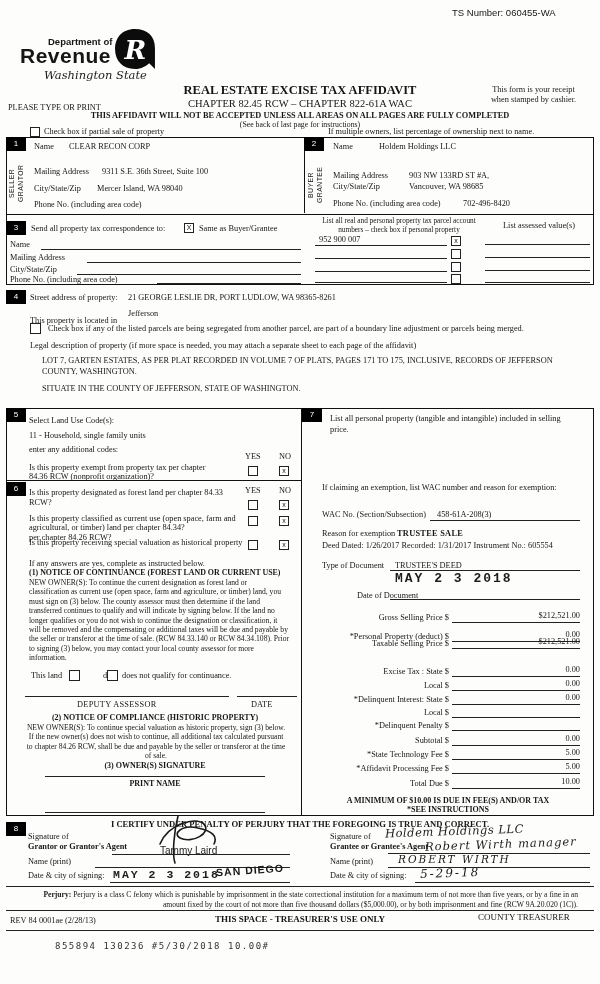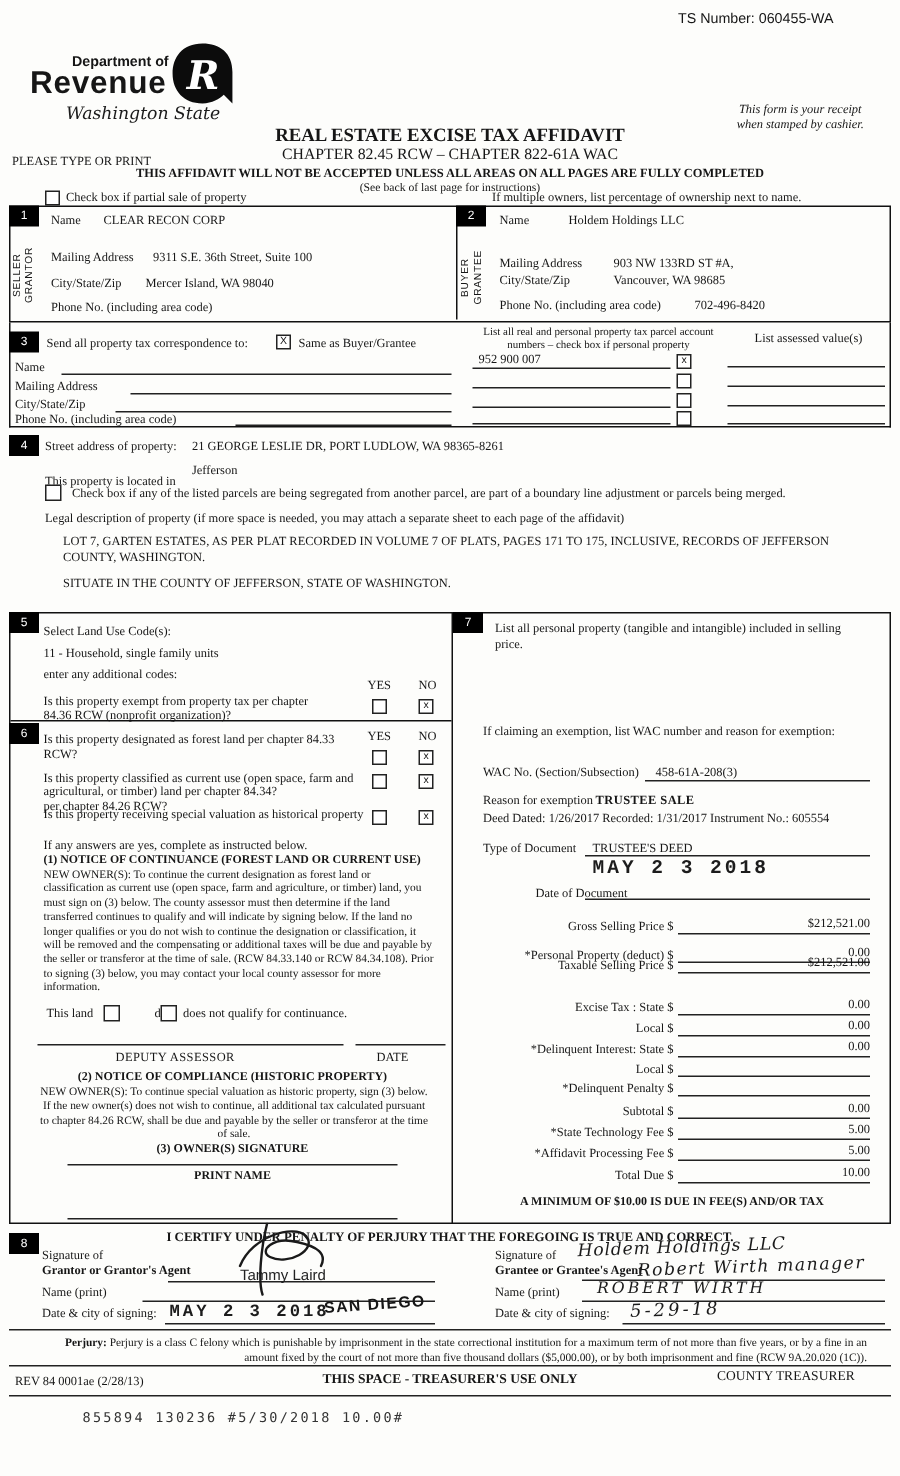--- a/index.html
+++ b/index.html
@@ -38,21 +38,21 @@
     <div class="a sans b" style="left:2px;top:14px;font-size:21px;letter-spacing:.5px;">Revenue</div>
     <div class="a hand" style="left:26px;top:38px;font-size:11.5px;">Washington State</div>
     <svg class="a" style="left:96px;top:-2px;" width="42" height="42" viewBox="0 0 40 40">
       <path d="M20 1 C7 1 1 10 1 20 C1 31 8 39 20 39 C26 39 31 36 33.5 33.5 L39 39 L39 19 C39 7 31 1 20 1 Z" fill="#0c0c0c"></path>
       <text x="10" y="30" font-size="25" font-weight="bold" font-style="italic" fill="#ffffff" font-family="'DejaVu Serif',serif">R</text>
     </svg>
   </div>
 
   <div class="a b ctr" style="left:150px;top:83px;width:300px;font-size:12.5px;">REAL ESTATE EXCISE TAX AFFIDAVIT</div>
   <div class="a ctr" style="left:150px;top:98px;width:300px;font-size:10.5px;">CHAPTER 82.45 RCW – CHAPTER 822-61A WAC</div>
-  <div class="a ctr s8" style="left:476px;top:68px;width:115px;font-style:italic;">
+  <div class="a ctr s8" style="left:476px;top:85px;width:115px;">
     <span>This form is your receipt</span><br>
     <span>when stamped by cashier.</span>
   </div>
   <div class="a s8" style="left:8px;top:103px;">PLEASE TYPE OR PRINT</div>
   <div class="a b ctr s8" style="left:55px;top:111px;width:490px;">THIS AFFIDAVIT WILL NOT BE ACCEPTED UNLESS ALL AREAS ON ALL PAGES ARE FULLY COMPLETED</div>
   <div class="a ctr" style="left:150px;top:120px;width:300px;font-size:7.8px;">(See back of last page for instructions)</div>
 
   <div class="a cb" style="left:30px;top:127px;"></div>
   <div class="a s8" style="left:44px;top:127px;">Check box if partial sale of property</div>
   <div class="a s8" style="left:328px;top:127px;">If multiple owners, list percentage of ownership next to name.</div>
@@ -215,20 +215,21 @@
     <div class="a s8" style="left:2px;top:270px;"><span class="feelabel">Local $</span><span class="feeval">0.00</span></div>
     <div class="a s8" style="left:2px;top:284px;"><span class="feelabel">*Delinquent Interest: State $</span><span class="feeval">0.00</span></div>
     <div class="a s8" style="left:2px;top:298px;"><span class="feelabel">Local $</span><span class="feeval"></span></div>
     <div class="a s8" style="left:2px;top:311px;"><span class="feelabel">*Delinquent Penalty $</span><span class="feeval"></span></div>
     <div class="a s8" style="left:2px;top:325px;"><span class="feelabel">Subtotal $</span><span class="feeval">0.00</span></div>
     <div class="a s8" style="left:2px;top:339px;"><span class="feelabel">*State Technology Fee $</span><span class="feeval">5.00</span></div>
     <div class="a s8" style="left:2px;top:353px;"><span class="feelabel">*Affidavit Processing Fee $</span><span class="feeval">5.00</span></div>
     <div class="a s8" style="left:2px;top:368px;"><span class="feelabel">Total Due $</span><span class="feeval">10.00</span></div>
 
     <div class="a b ctr" style="left:6px;top:387px;width:280px;font-size:8px;">A MINIMUM OF $10.00 IS DUE IN FEE(S) AND/OR TAX</div>
+    <div class="a b ctr" style="left:6px;top:396px;width:280px;font-size:8px;">*SEE INSTRUCTIONS</div>
   </div>
 
   <div class="a sn" style="left:6px;top:822px;">8</div>
   <div class="a b ctr" style="left:70px;top:819px;width:460px;font-size:8.6px;">I CERTIFY UNDER PENALTY OF PERJURY THAT THE FOREGOING IS TRUE AND CORRECT.</div>
 
   <div class="a s8" style="left:28px;top:832px;">Signature of</div>
   <div class="a s8 b" style="left:28px;top:842px;">Grantor or Grantor's Agent</div>
   <div class="a ul" style="left:112px;top:853px;width:178px;"></div>
   <svg class="a" style="left:148px;top:814px;" width="90" height="50" viewBox="0 0 90 50">
     <path d="M30 2 C26 18 24 40 27 49 M12 30 C20 10 48 2 56 10 C64 19 44 30 32 24 C24 20 34 10 50 14 C64 17 70 22 66 30" stroke="#1a1a1a" stroke-width="1.6" fill="none" stroke-linecap="round"></path>

